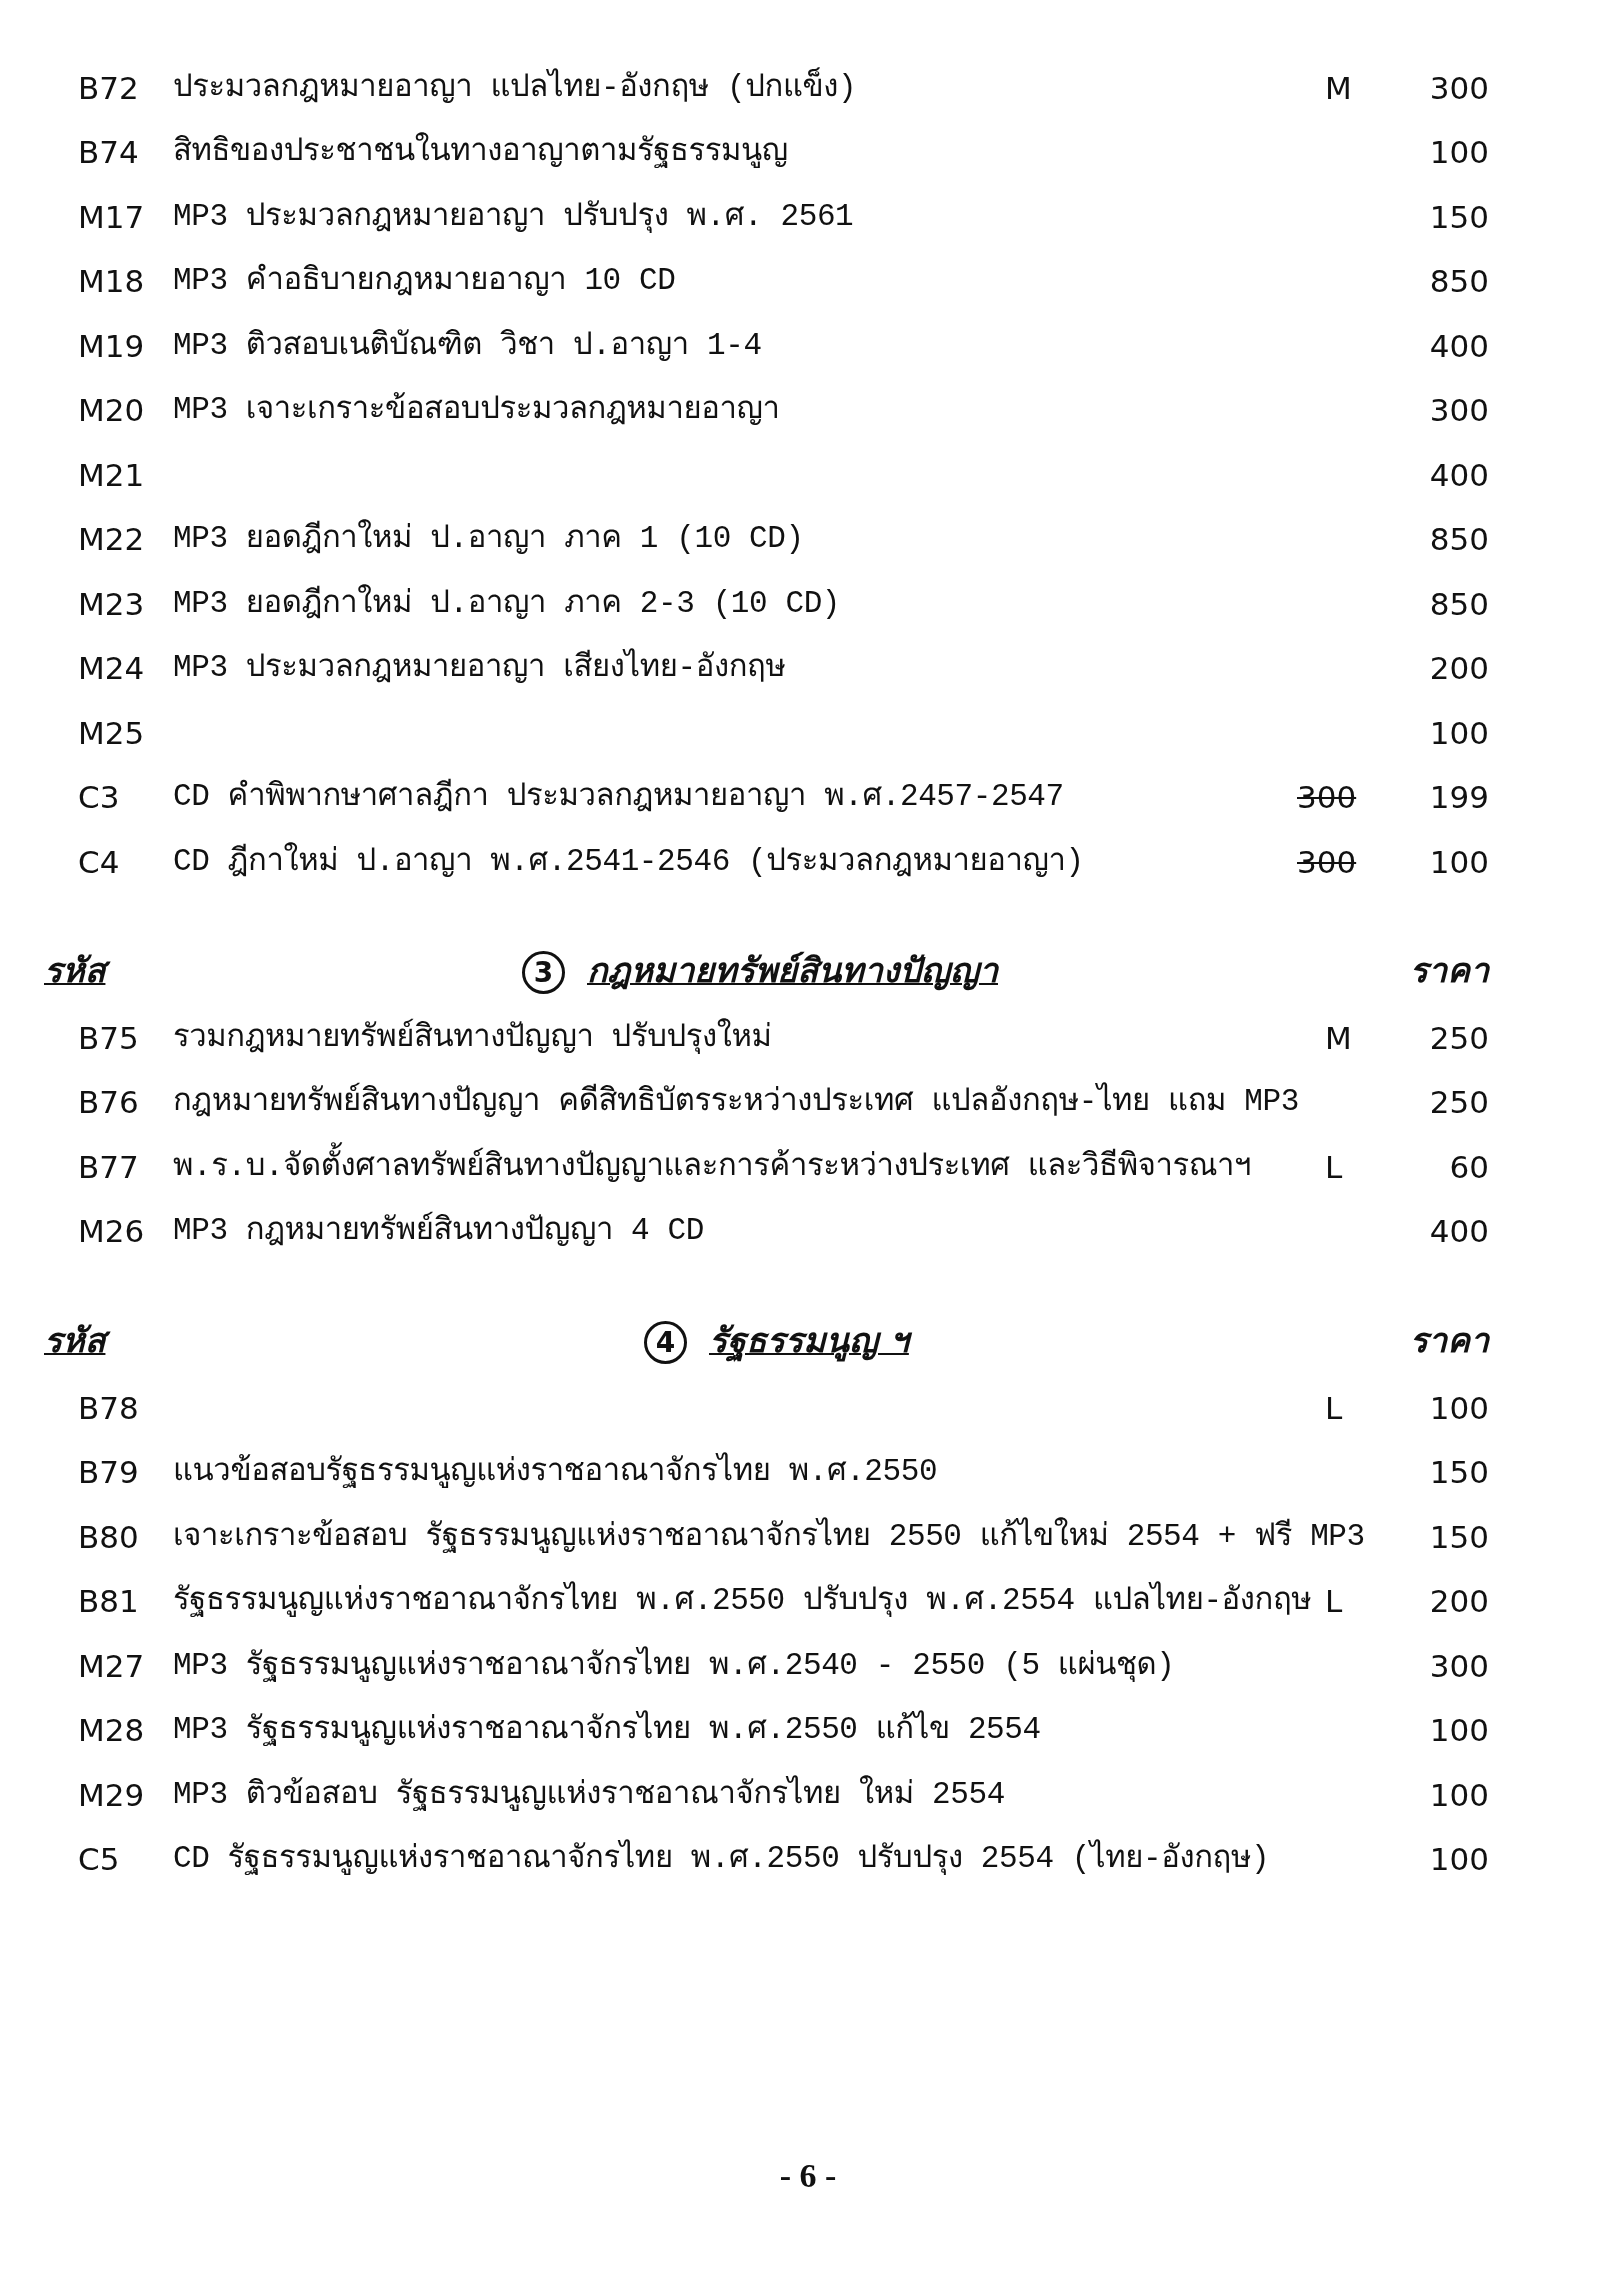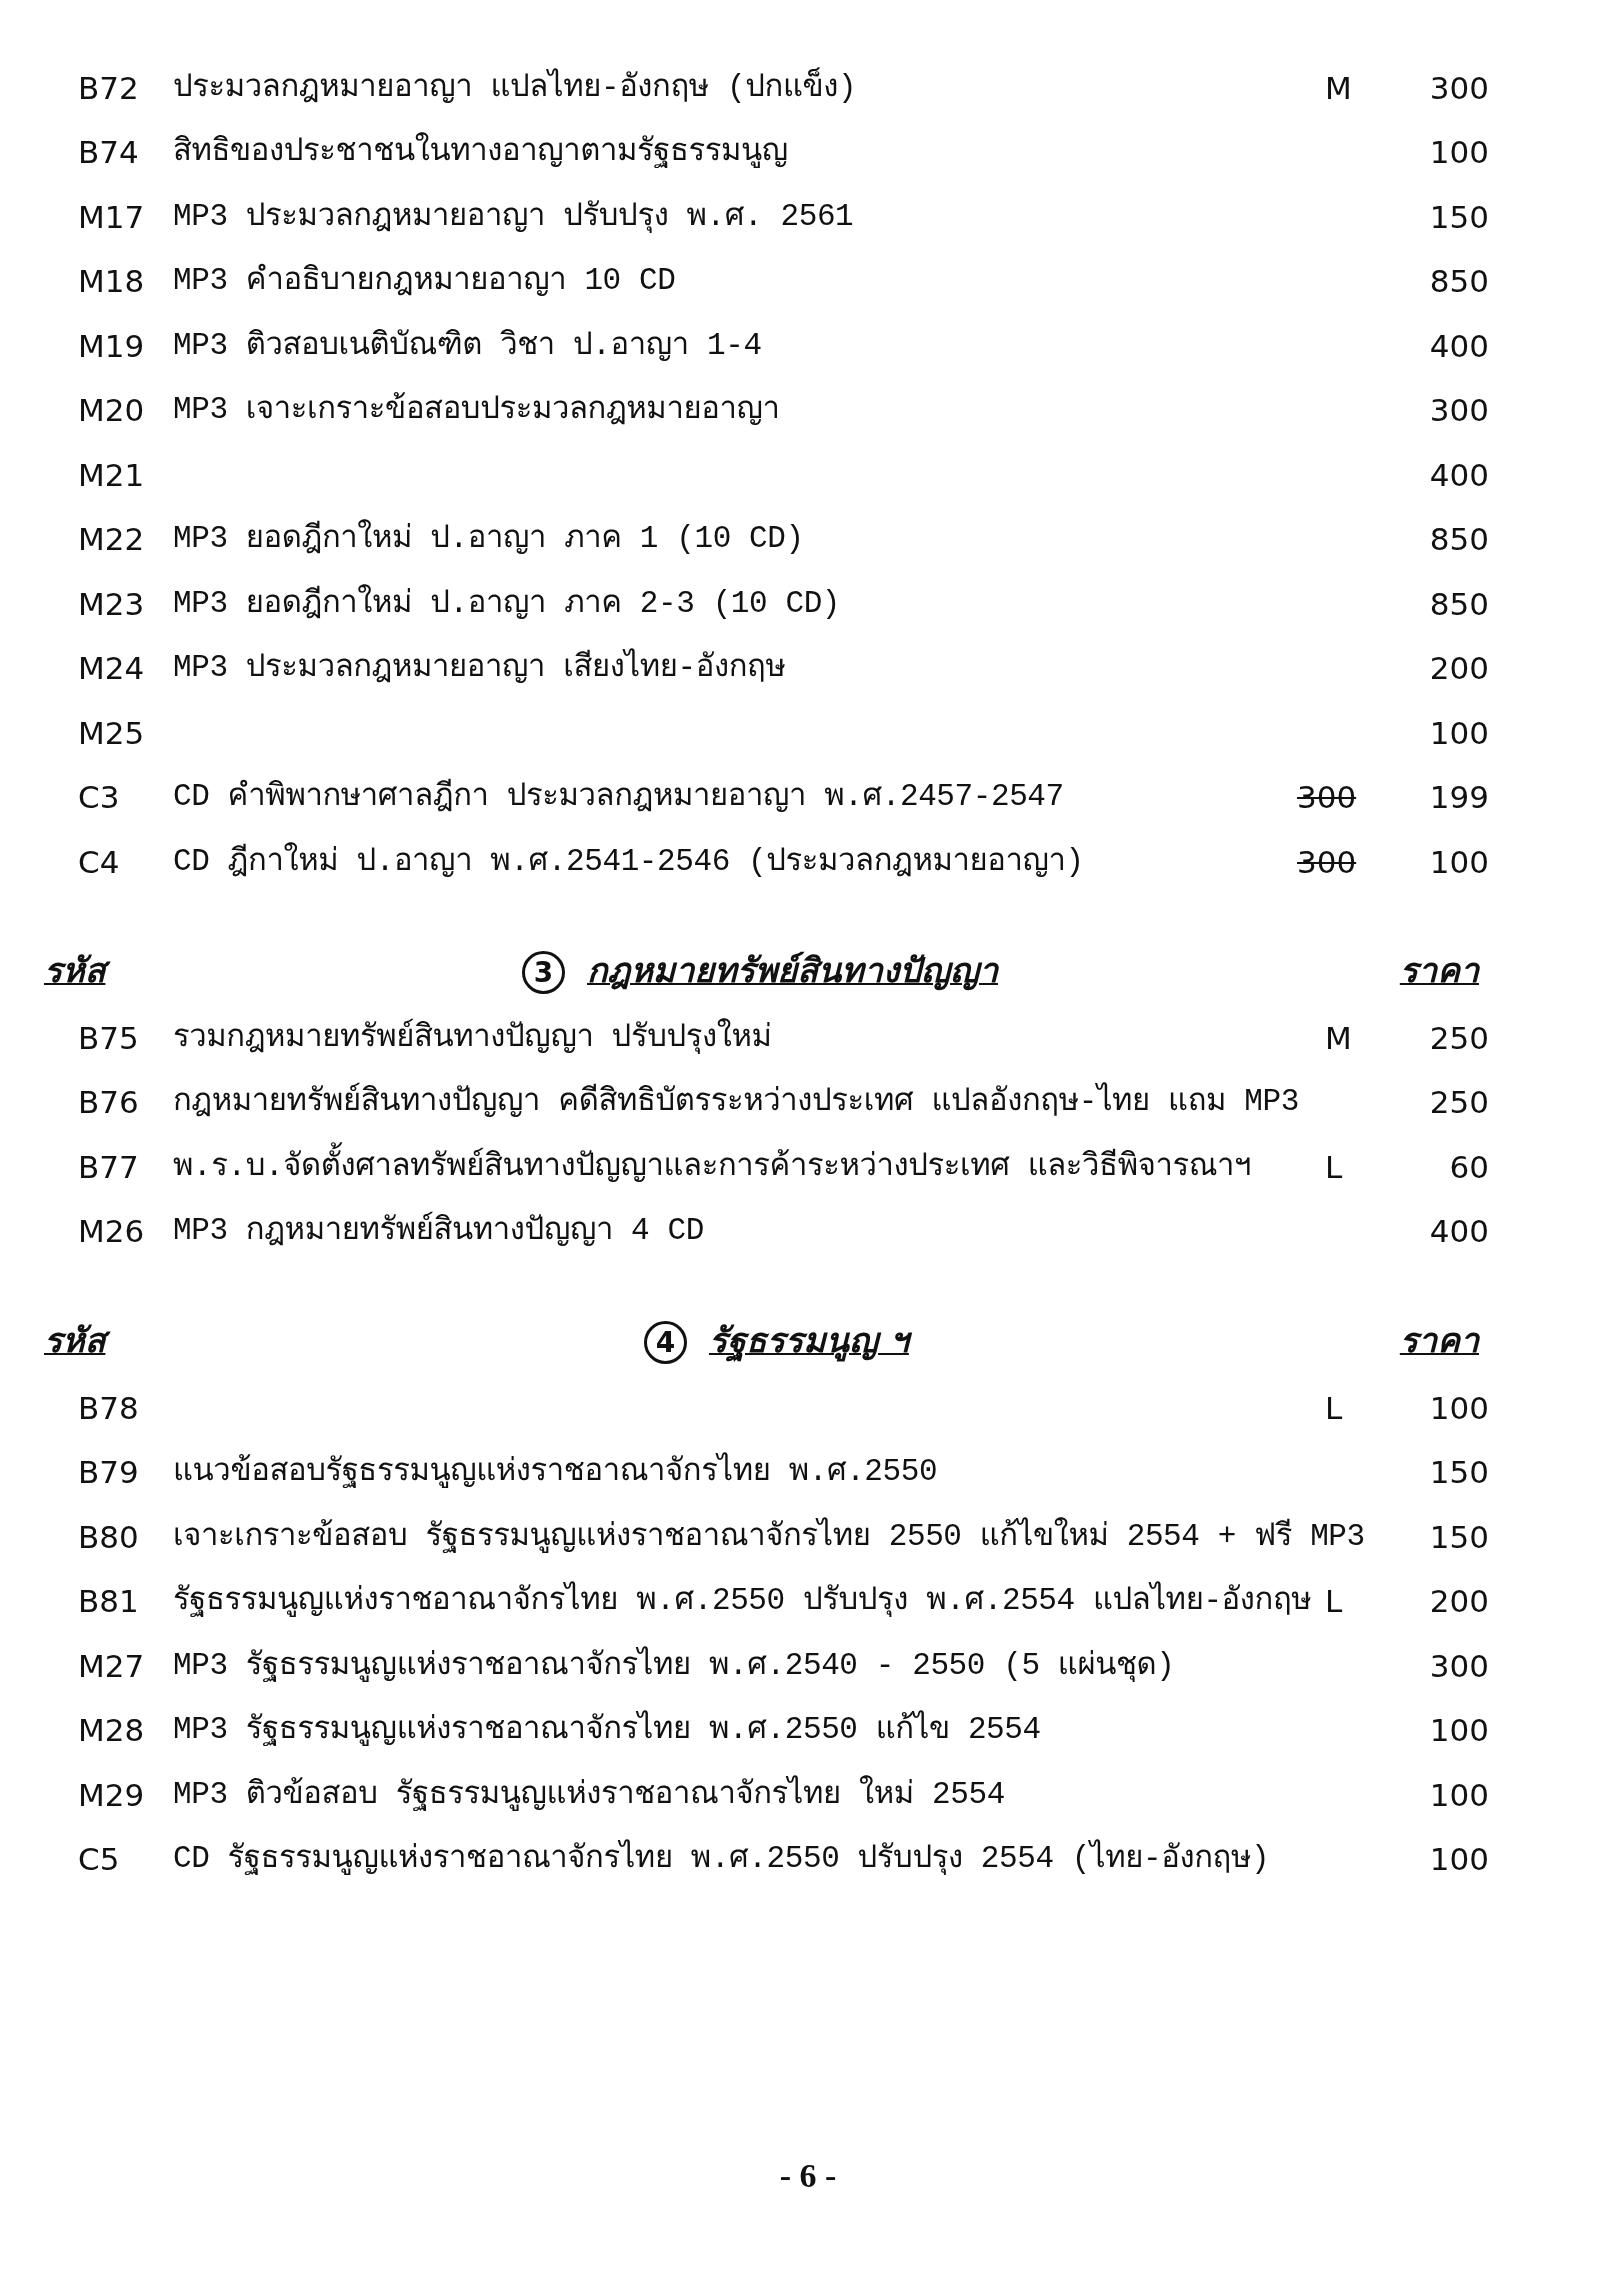--- a/index.html
+++ b/index.html
@@ -7,21 +7,21 @@
          font-family:"DejaVu Sans", "Liberation Sans", sans-serif; color:#111; }
   .row { position:absolute; left:0; width:1616px; height:54px; font-size:31px; line-height:54px; }
   .code { position:absolute; left:58px; top:0;margin-left:20px; }
   .desc { position:absolute; left:173px; top:0; white-space:nowrap; letter-spacing:-0.4px;font-family:Liberation Mono, monospace; }
   .size { position:absolute; left:1325px; top:0; }
   .old  { position:absolute; left:1297px; top:0; text-decoration:line-through; text-decoration-thickness:2.3px; }
   .price{ position:absolute; right:127px; top:0; text-align:right; }
   .hdr { position:absolute; left:0; width:1616px; height:62px; font-size:34px; line-height:62px;
          font-weight:bold; font-style:italic; }
   .hdr .h-code { position:absolute; left:44px; text-decoration:underline; text-decoration-thickness:2.3px; }
-  .hdr .h-price{ position:absolute; right:137px; text-decoration:underline; text-decoration-thickness:2.3px; }
+  .hdr .h-price{ position:absolute; right:127px; text-decoration-thickness:2.3px; }
   .hdr .h-title{ position:absolute; top:0; white-space:nowrap; }
   .hdr .h-title .num { display:inline-block; width:37px; height:37px; border:3.1px solid #111; border-radius:50%;
          font-style:normal; font-size:28px; line-height:37px; text-align:center; vertical-align:middle; margin-right:22px; }
   .hdr .h-title .t { text-decoration:underline; text-decoration-thickness:2.3px; }
   .pageno { position:absolute; left:0; width:1616px; top:2157px; text-align:center;
             font-family:"Liberation Serif", "DejaVu Serif", serif; font-size:34px; font-weight:bold; }
 </style>
 </head>
 <body>
 

